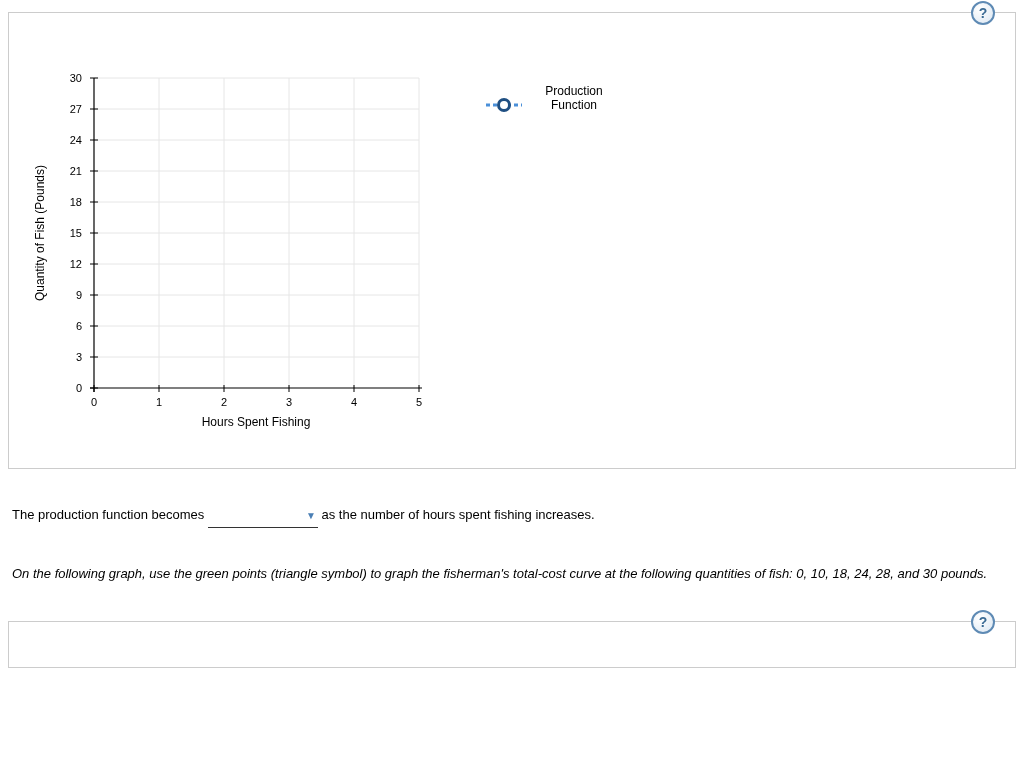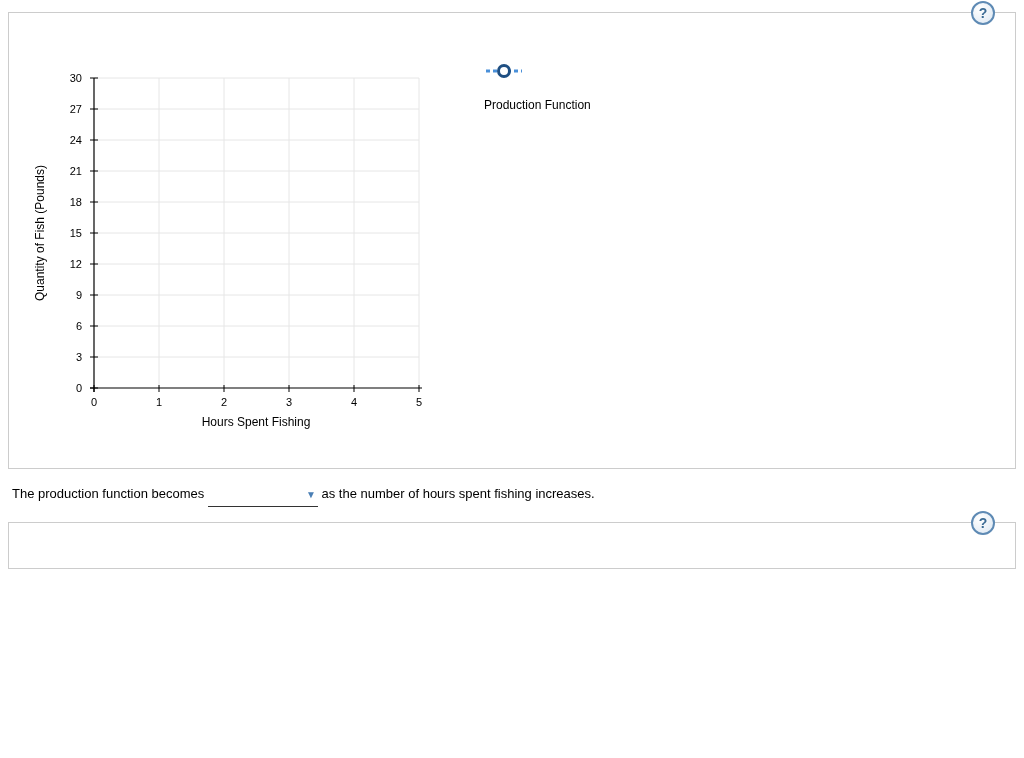--- a/index.html
+++ b/index.html
@@ -25,27 +25,27 @@
     border: 2px solid #5e8ab4;
     border-radius: 50%;
     background: radial-gradient(circle at 35% 30%, #fff, #e6eef6 70%);
     display: flex; align-items: center; justify-content: center;
     color: #3a6a94; font-weight: bold; font-size: 14px;
     cursor: pointer;
   }
   .chart-row { display: flex; align-items: flex-start; }
   .chart-svg { display: block; }
   .legend-col { margin-left: 30px; margin-top: 36px; text-align: center; }
-  .legend-item { display: flex; flex-direction: column; align-items: flex-start; width: 140px; }
+  .legend-item { display: flex; flex-direction: row; align-items: flex-end; width: 140px; }
   .legend-marker { width: 40px; height: 14px; display: flex; align-items: center; justify-content: center; }
   .legend-marker svg { overflow: visible; }
   .legend-label { margin-top: 20px; font-size: 12px; }
   .fillin { display: inline-block; border-bottom: 1px solid #333; min-width: 110px; text-align: right; padding: 0 2px 1px 2px; vertical-align: baseline; }
   .fillin .caret { color: #4a7fb5; font-size: 10px; margin-left: 4px; }
-  .para { margin: 15px 12px; line-height: 1.6; }
+  .para { margin: 36px 12px; line-height: 1.6; }
   .italic { font-style: italic; }
   .axis-label { font-size: 12px; }
   .tick-label { font-size: 11px; }
 </style>
 </head>
 <body>
 
 <div class="container">
 
   <div class="card">
@@ -149,20 +149,21 @@
   <div class="para">
     <span>The production function becomes</span>
     <span class="fillin">
       <span></span>
       <span class="caret">▼</span>
     </span>
     <span>as the number of hours spent fishing increases.</span>
   </div>
 
 
+  <div class="para italic">On the following graph, use the green points (triangle symbol) to graph the fisherman's total-cost curve at the following quantities of fish: 0, 10, 18, 24, 28, and 30 pounds.</div>
 
   <div class="card" style="min-height:18px;">
     <div class="help-badge">
       <span>?</span>
     </div>
   </div>
 
 </div>
 
 </body></html>

